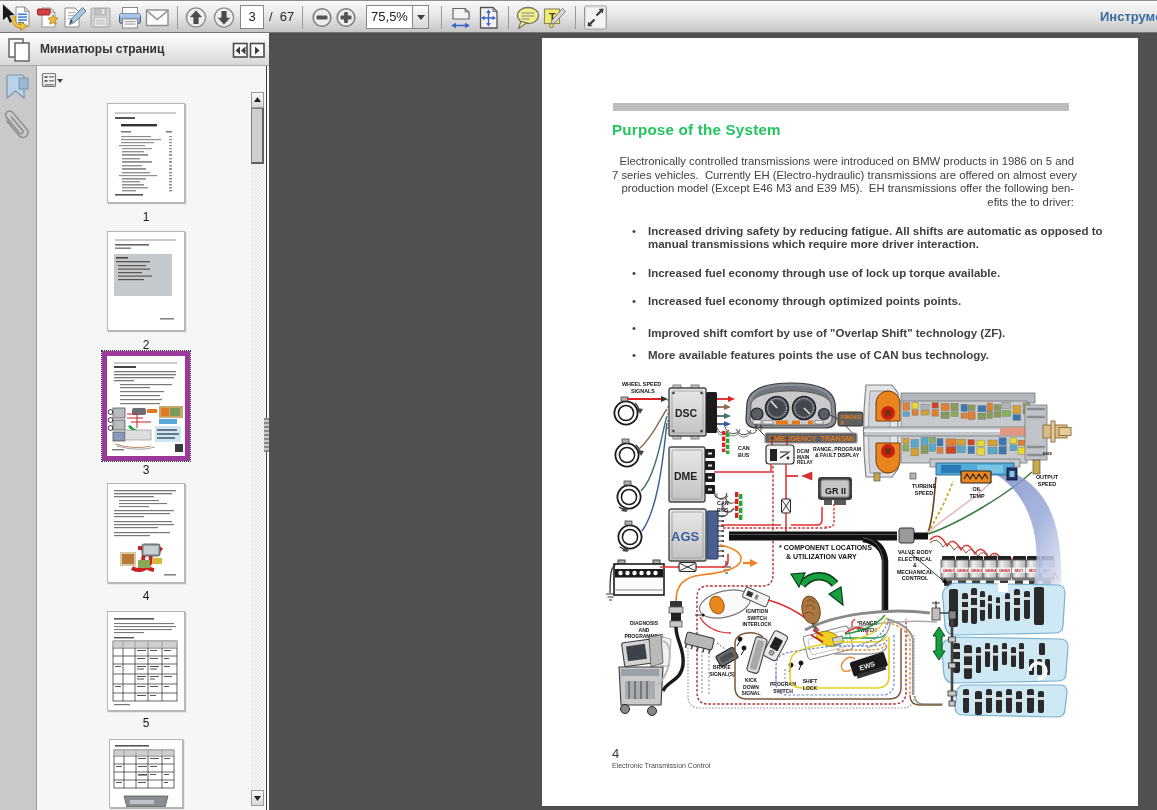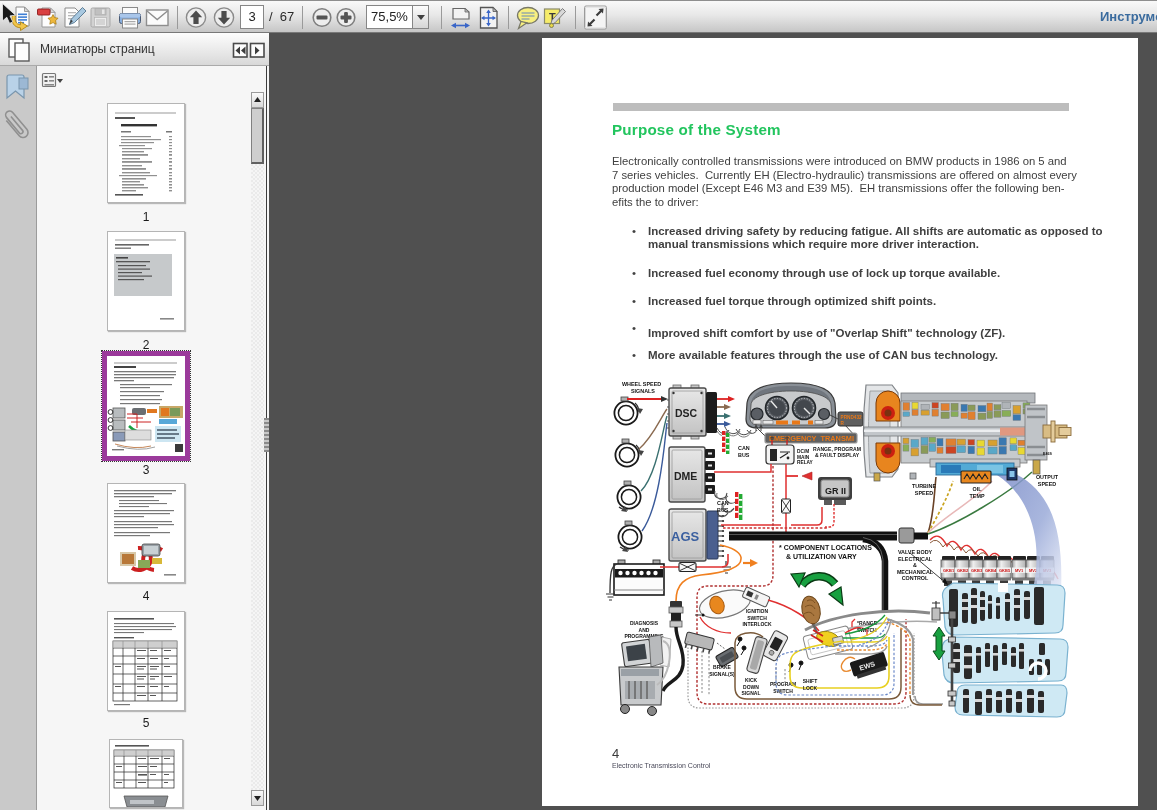--- a/index.html
+++ b/index.html
@@ -11,35 +11,35 @@
 .tsep { position:absolute; top:5px; width:1px; height:23px; background:#9a9a9a; }
 #toolslabel { position:absolute; top:8px; left:1100px; font-size:13px; font-weight:bold; color:#3a6b9e; white-space:nowrap; }
 #pagebox { position:absolute; left:240px; top:4px; width:24px; height:24px; background:#fff; border:1px solid #868686; font-size:13px; color:#222; text-align:center; line-height:22px; }
 #pagecount { position:absolute; left:269px; top:8px; font-size:13px; color:#2a2a2a; }
 #zoombox { position:absolute; left:366px; top:4px; width:47px; height:24px; background:#fff; border:1px solid #868686; font-size:13px; color:#222; text-align:center; line-height:22px; }
 #zoomdd { position:absolute; left:412px; top:4px; width:17px; height:24px; background:linear-gradient(#fdfdfd,#d6d6d6); border:1px solid #868686; }
 #zoomdd:after { content:""; position:absolute; left:4px; top:9px; border:4px solid transparent; border-top:5px solid #404040; }
 #sidebar { position:absolute; left:0; top:33px; width:269px; height:777px; background:#f6f6f6; }
 #sbheader { position:absolute; left:0; top:0; width:269px; height:33px;
   background:linear-gradient(#fdfdfd, #e4e4e4 70%, #d8d8d8); border-bottom:1px solid #aaa; }
-#sbtitle { position:absolute; left:40px; top:9px; font-size:12px; font-weight:normal; color:#333;text-align:right; }
+#sbtitle { position:absolute; left:40px; top:9px; font-size:12px; font-weight:bold; color:#333;text-align:right; }
 #iconstrip { position:absolute; left:0; top:33px; width:37px; height:744px; background:#c9c9c9; border-right:1px solid #9b9b9b; }
 #thumbpanel { position:absolute; left:38px; top:33px; width:229px; height:744px; background:#f6f6f6; border-right:1px solid #3c3c3c; }
 .thumbpage { position:absolute; background:#fff; border:1px solid #b5b5b5; box-shadow:1px 1px 1px rgba(0,0,0,0.25); }
 .thumbnum { position:absolute; width:80px; text-align:center; font-size:12px; color:#1a1a1a; }
 #scrollbar { position:absolute; left:213px; top:26px; width:13px; height:714px; background:repeating-conic-gradient(#f5f5f5 0% 25%, #eaeaea 0% 50%); background-size:4px 4px; }
 .sbarrow { position:absolute; left:0; width:13px; height:16px; background:linear-gradient(#fafafa,#d8d8d8); border:1px solid #9a9a9a; }
 #sthumb { position:absolute; left:0; top:16px; width:13px; height:56px; background:#cecece; border:1px solid #808080; border-right:2px solid #606060; border-bottom:2px solid #606060; }
 #docarea { position:absolute; left:269px; top:33px; width:888px; height:777px; background:#505050; }
 #page { position:absolute; left:273px; top:5px; width:596px; height:768px; background:#fff; }
 #greybar { position:absolute; left:613px; top:103px; width:456px; height:8px; background:#bdbdbd; }
 #heading { position:absolute; left:612px; top:121px; font-size:15.2px; font-weight:bold; color:#22c55e; letter-spacing:0.2px; }
 .btext { font-size:11.3px; color:#404040; line-height:13.6px; }
 .bultext { font-size:11.5px; color:#404040; line-height:13.2px; }
-#para { position:absolute; left:612px; top:155px; width:462px; }
+#para { position:absolute; left:612px; top:155px; width:462px;text-align:right; }
 .bullet { position:absolute; left:648px; width:424px;font-weight:bold; }
 .bdot { position:absolute; left:632px; width:10px; font-size:11.5px; color:#404040; }
 #pgnum { position:absolute; left:612px; top:746px; font-size:13px; color:#3a3a3a; }
 #pgfoot { position:absolute; left:612px; top:762px; font-size:7px; color:#4a4a5a; }
 </style>
 </head>
 <body>
 <div id="toolbar">
   <div id="toolslabel">Инструменты</div>
   <div id="pagebox">3</div>
@@ -408,25 +408,25 @@
   <div id="page"></div>
 </div>
 <div id="greybar"></div>
 <div id="heading">Purpose of the System</div>
 <div id="para" class="btext" style="white-space:nowrap">Electronically controlled transmissions were introduced on BMW products in 1986 on 5 and<br>7 series vehicles.&nbsp; Currently EH (Electro-hydraulic) transmissions are offered on almost every<br>production model (Except E46 M3 and E39 M5).&nbsp; EH transmissions offer the following ben-<br>efits the to driver:</div>
 <div class="bdot" style="top:225px">•</div>
 <div class="bullet bultext" style="top:225px;white-space:nowrap">Increased driving safety by reducing fatigue. All shifts are automatic as opposed to<br>manual transmissions which require more driver interaction.</div>
 <div class="bdot" style="top:267px">•</div>
 <div class="bullet bultext" style="top:267px">Increased fuel economy through use of lock up torque available.</div>
 <div class="bdot" style="top:295px">•</div>
-<div class="bullet bultext" style="top:295px">Increased fuel torque through optimized shift points.</div>
+<div class="bullet bultext" style="top:295px">Increased fuel economy through optimized points points.</div>
 <div class="bdot" style="top:322px">•</div>
 <div class="bullet bultext" style="top:327px">Improved shift comfort by use of "Overlap Shift" technology (ZF).</div>
 <div class="bdot" style="top:349px">•</div>
-<div class="bullet bultext" style="top:349px">More available features through the use of CAN bus technology.</div>
+<div class="bullet bultext" style="top:349px">More available features points the use of CAN bus technology.</div>
 <div id="pgnum">4</div>
 <div id="pgfoot">Electronic Transmission Control</div>
 <svg id="diagram" width="470" height="355" viewBox="0 0 470 355" style="position:absolute;left:605px;top:375px">
 <defs>
 <linearGradient id="fanG" x1="0" y1="0" x2="1" y2="1">
   <stop offset="0" stop-color="#7b8cc8"></stop>
         <stop offset="0.55" stop-color="#9aaad8"></stop>
         <stop offset="1" stop-color="#e8ecf8"></stop>
 </linearGradient>
 <linearGradient id="solG" x1="0" y1="0" x2="1" y2="0">

